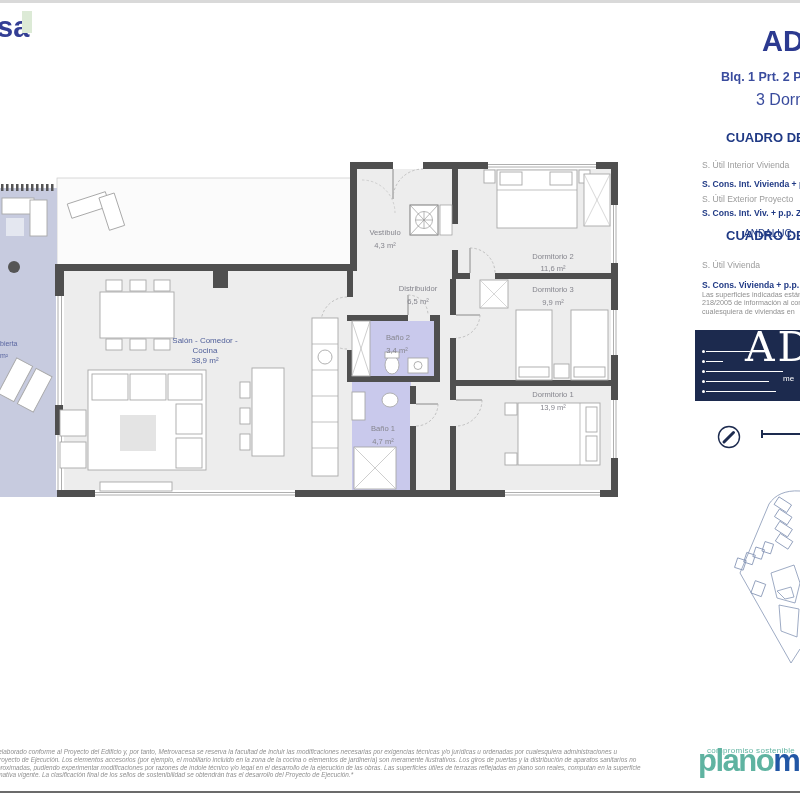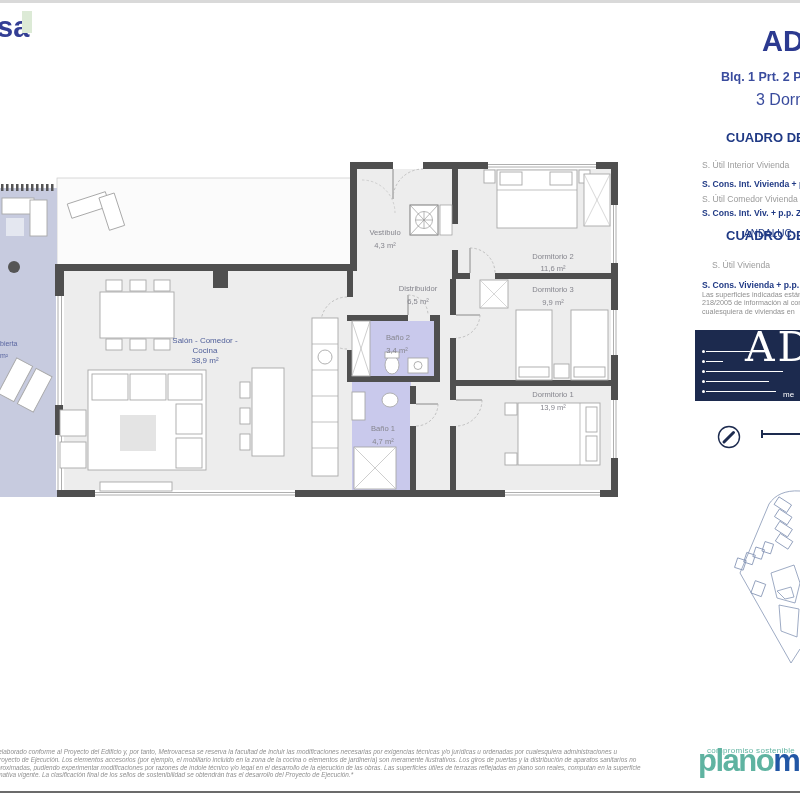--- a/index.html
+++ b/index.html
@@ -17,21 +17,21 @@
   .tbl-row-gray{font-size:8.6px;color:#9b9b9b;}
   .tbl-row-bold{font-size:8.6px;font-weight:bold;color:#203a85;}
   #t2-region{left:744px;top:228px;font-size:10px;font-weight:normal;color:#203a85;}
   #t2-note{left:702px;top:291px;width:98px;font-size:7.2px;line-height:8.3px;color:#8f8f8f;}
   #t2-note div{white-space:nowrap;overflow:hidden;}
   #logo-box{left:695px;top:330px;width:105px;height:71px;background:#1c2a4e;overflow:hidden;}
   #logo-box .serif{position:absolute;left:50px;top:-7px;font-family:"DejaVu Serif",serif;
        font-weight:normal;font-size:41px;color:#fff;letter-spacing:3px;}
   .logo-line{position:absolute;height:1px;background:#fff;}
   .logo-dot{position:absolute;width:3px;height:3px;border-radius:50%;background:#fff;}
-  #logo-me{position:absolute;left:88px;top:44px;font-size:8px;color:#fff;margin-top:16px;}
+  #logo-me{position:absolute;left:88px;top:44px;font-size:8px;color:#fff;}
   #scalebar-line{left:762px;top:433px;width:38px;height:2px;background:#1d2b4f;}
   #scalebar-tick{left:761px;top:430px;width:2px;height:8px;background:#1d2b4f;}
   #domum{left:698px;top:743px;font-weight:bold;font-size:31px;letter-spacing:-1.5px;}
   #domum .lt{color:#5fb3a1;}
   #domum .bd{color:#2257a5;}
   #domum-tag{left:707px;top:746px;font-size:8px;color:#5fb3a1;letter-spacing:.3px;}
   #disclaimer{left:-12px;top:748px;width:712px;font-size:6.4px;font-style:italic;
       color:#8f8f8f;line-height:7.8px;}
   #disclaimer div{white-space:nowrap;overflow:hidden;}
   #bottom-rule{left:0;top:791px;width:800px;height:2px;background:#6b6b6b;}
@@ -47,26 +47,26 @@
 
 <div id="brand-sa" class="abs">sa</div>
 <div id="brand-square" class="abs"></div>
 <div id="proj-title" class="abs nowrap">ADA</div>
 <div id="unit-line" class="abs nowrap">Blq. 1 Prt. 2 P</div>
 <div id="bedrooms" class="abs nowrap">3 Dorm</div>
 
 <div class="abs tbl-title nowrap" style="left:726px;top:130px;">CUADRO DE S</div>
 <div class="abs tbl-row-gray nowrap" style="left:702px;top:160px;">S. Útil Interior Vivienda</div>
 <div class="abs tbl-row-bold nowrap" style="left:702px;top:179px;">S. Cons. Int. Vivienda + p.p. Z</div>
-<div class="abs tbl-row-gray nowrap" style="left:702px;top:194px;">S. Útil Comedor Vivienda</div>
+<div class="abs tbl-row-gray nowrap" style="left:702px;top:194px;">S. Útil Exterior Proyecto</div>
 <div class="abs tbl-row-bold nowrap" style="left:702px;top:208px;">S. Cons. Int. Viv. + p.p. ZZCC</div>
 
 <div class="abs tbl-title nowrap" style="left:726px;top:228px;">CUADRO DE S</div>
 <div id="t2-region" class="abs nowrap">ANDALUC</div>
-<div class="abs tbl-row-gray nowrap" style="left:702px;top:260px;margin-left:10px;">S. Útil Vivienda</div>
+<div class="abs tbl-row-gray nowrap" style="left:702px;top:260px;">S. Útil Vivienda</div>
 <div class="abs tbl-row-bold nowrap" style="left:702px;top:280px;">S. Cons. Vivienda + p.p. ZZ.C</div>
 <div id="t2-note" class="abs">
   <div>Las superficies indicadas están</div>
   <div>218/2005 de información al con</div>
   <div>cualesquiera de viviendas en</div>
 </div>
 
 <div id="logo-box" class="abs">
   <div class="serif">AD</div>
   <div class="logo-dot" style="left:7px;top:20px;"></div>

